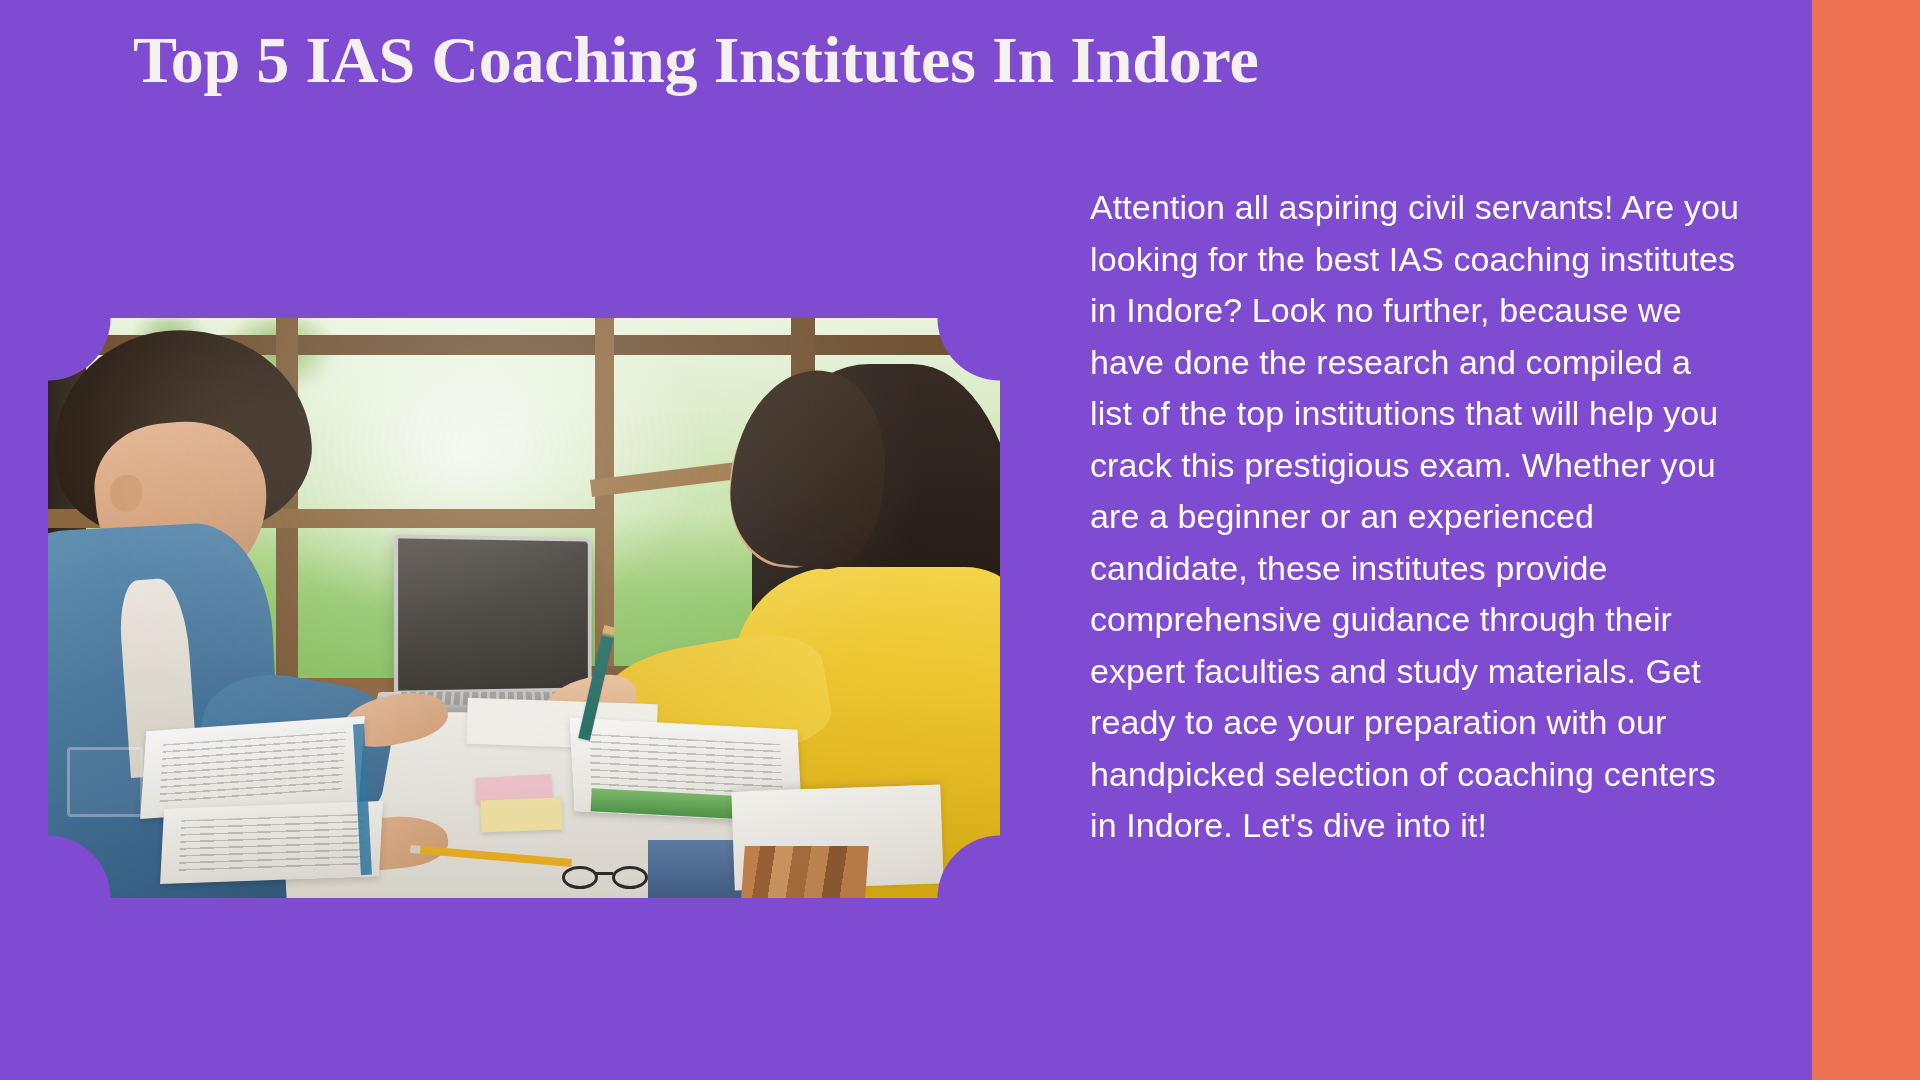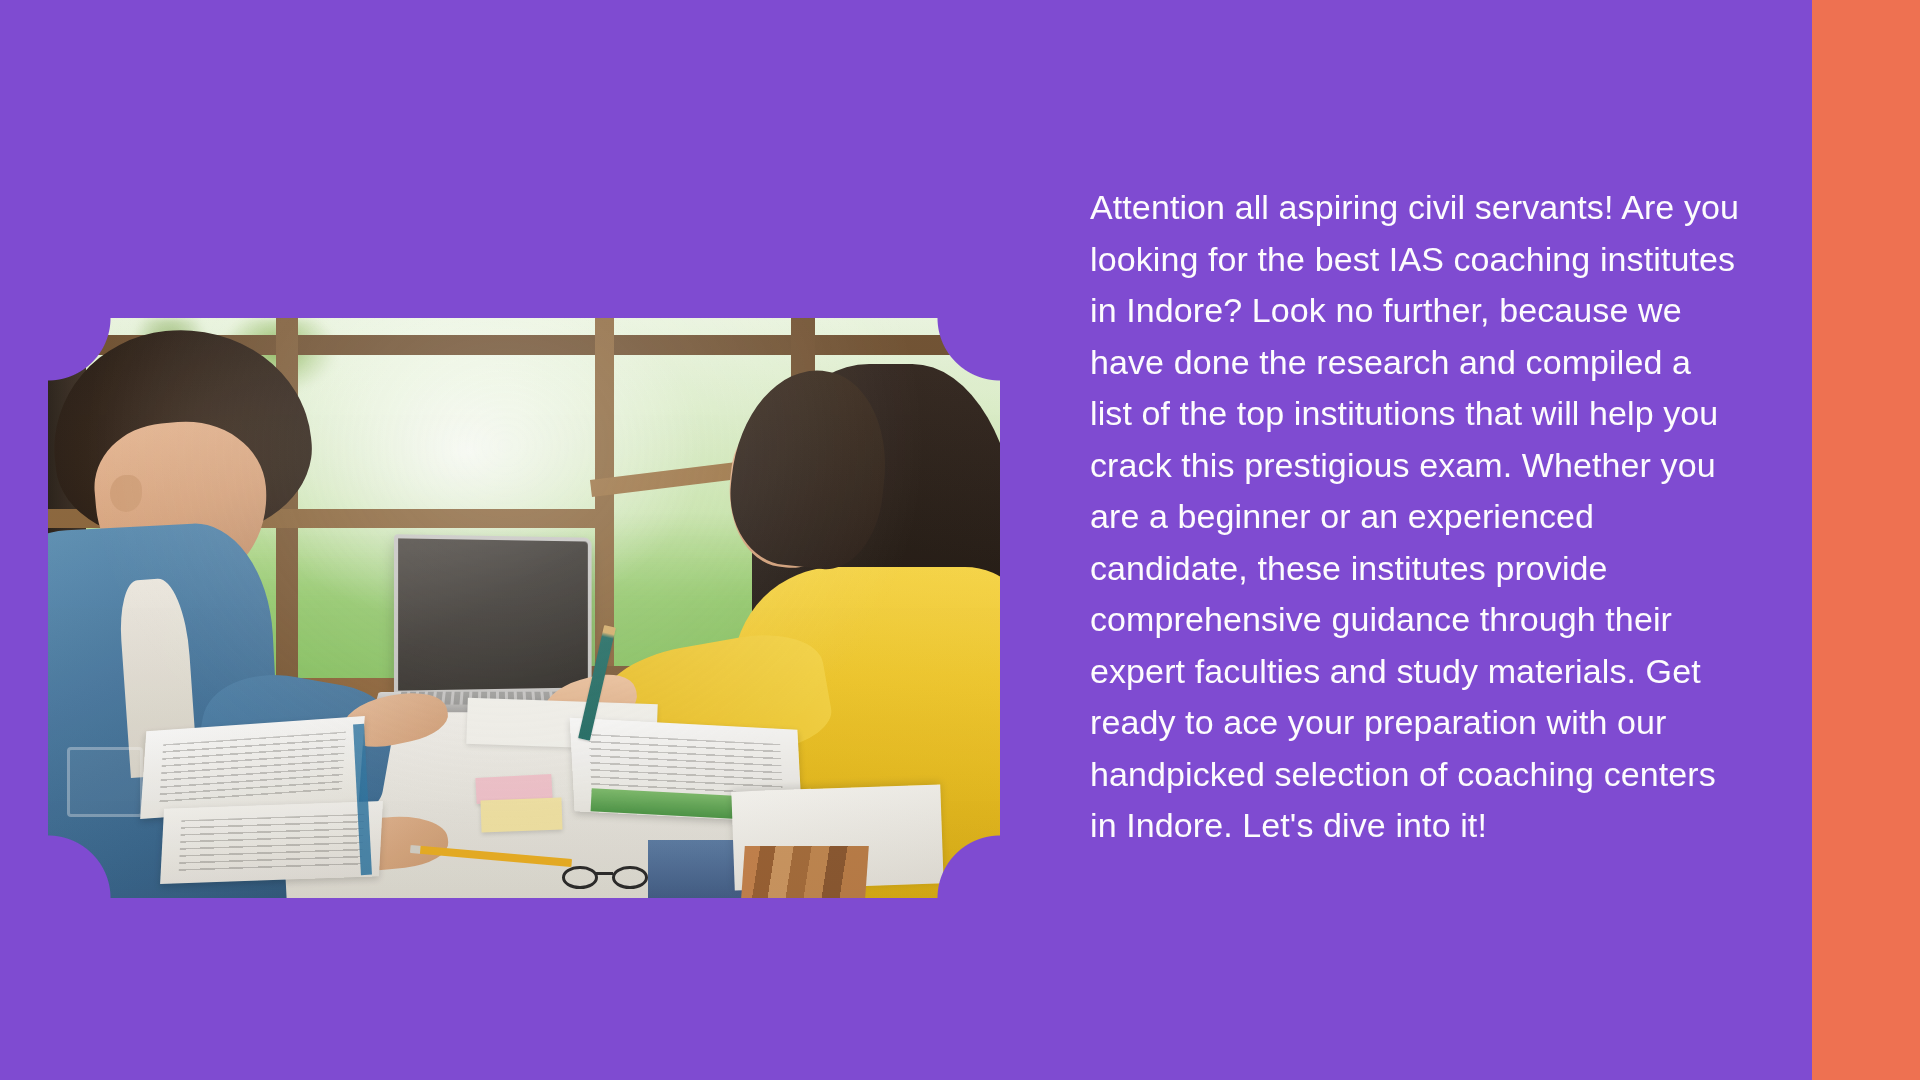--- a/index.html
+++ b/index.html
@@ -342,20 +342,21 @@
     letter-spacing:0.1px;
   }
 </style>
 </head>
 <body>
 
 <div id="slide">
 
   <div id="accent-band"></div>
 
+  <h1 id="title">Top 5 IAS Coaching Institutes In Indore</h1>
 
   <div id="photo-frame">
     <div id="photo-clip">
       <div id="photo">
 
         <div class="sc-sky"></div>
         <div class="sc-blur-leaves"></div>
         <div class="sc-grass"></div>
         <div class="sc-glow"></div>
 

